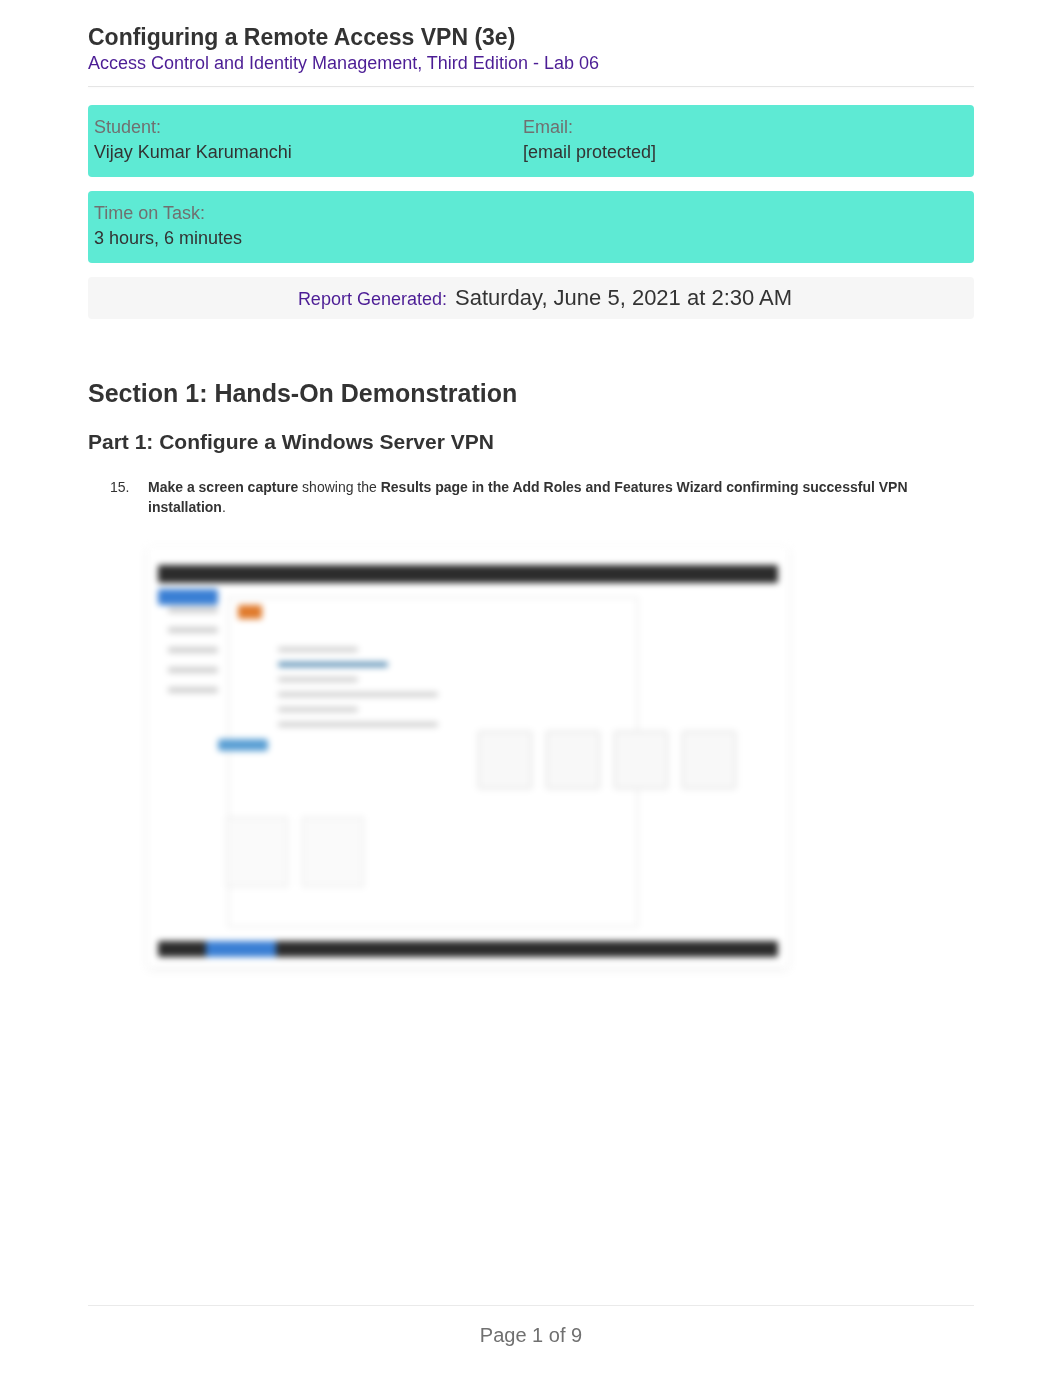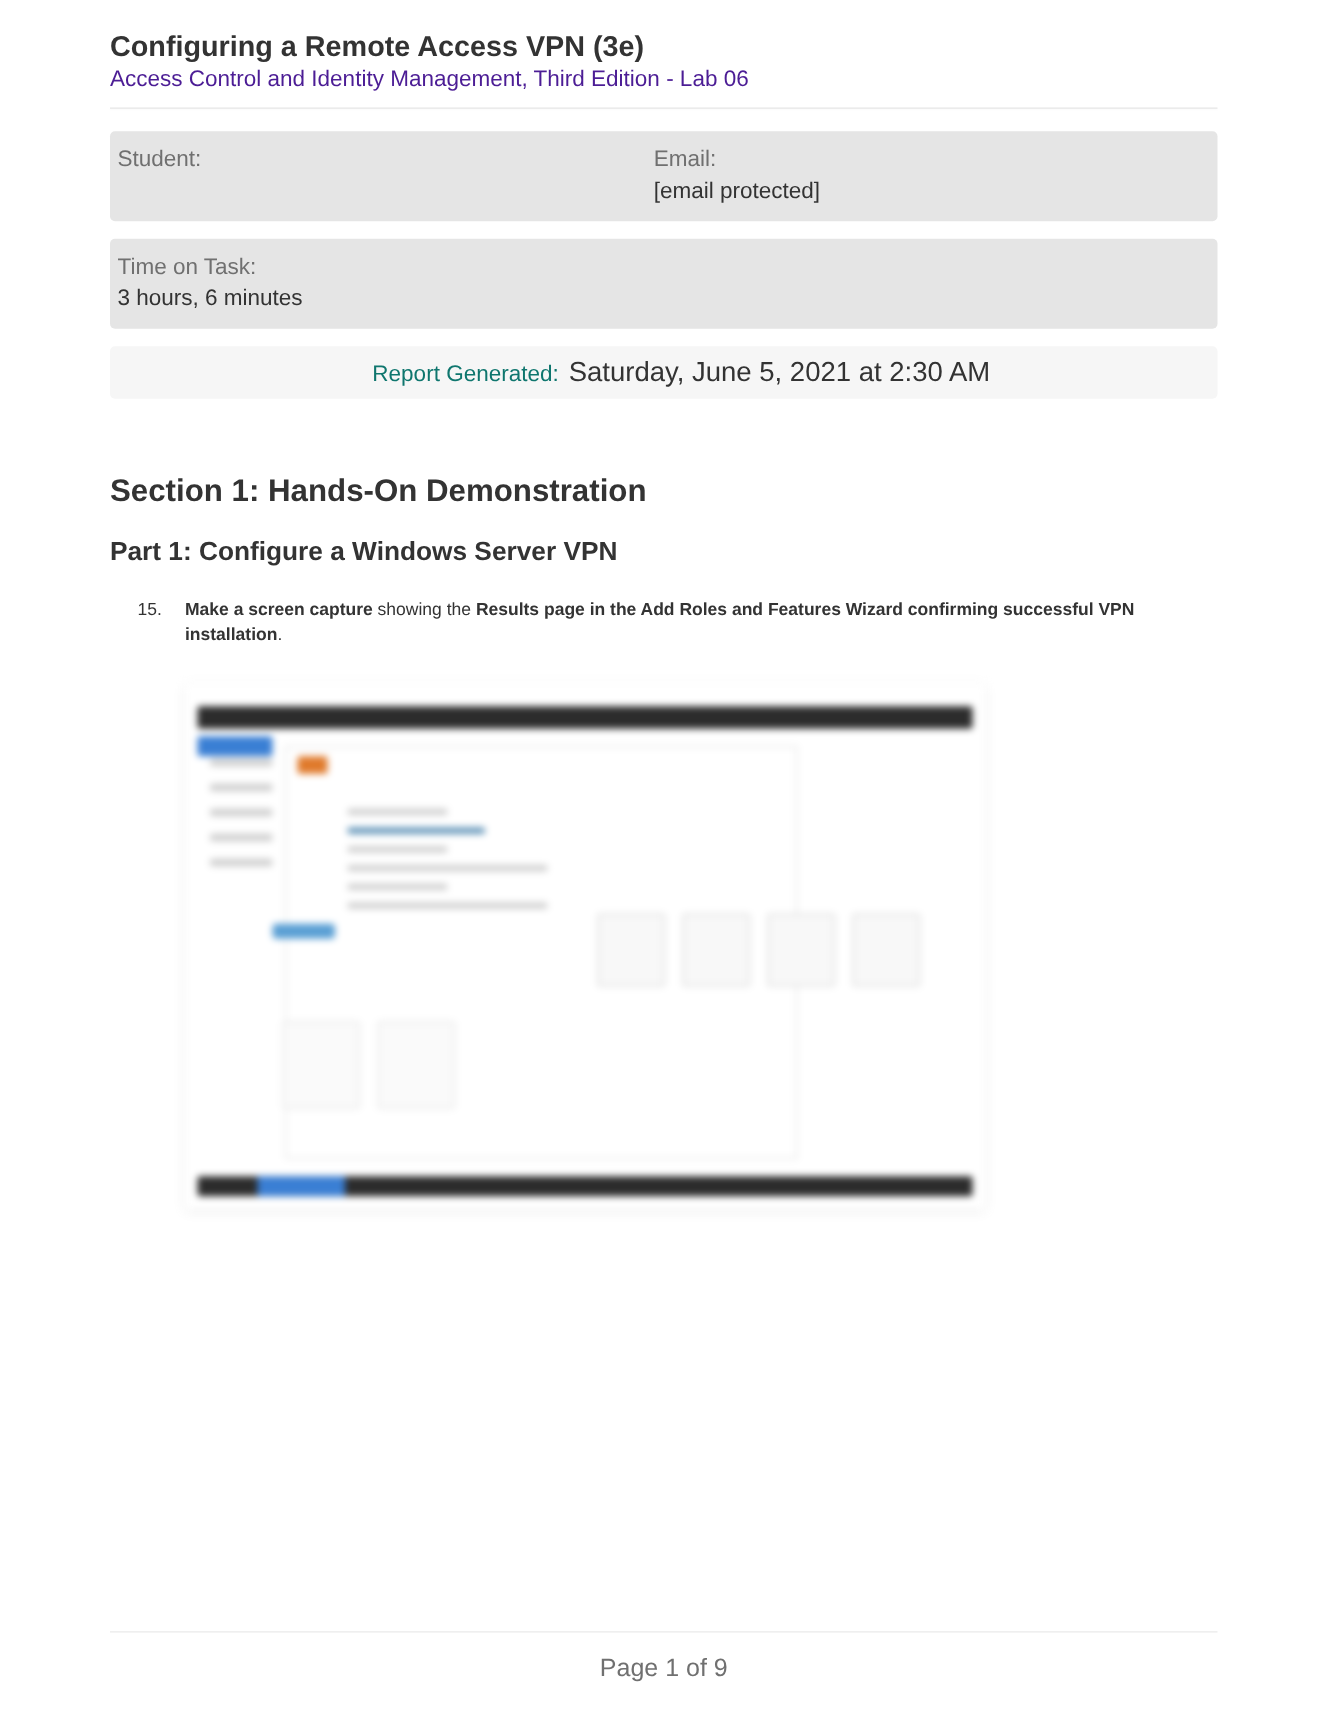--- a/index.html
+++ b/index.html
@@ -26,21 +26,21 @@
     color: #4c1d95;
     margin-bottom: 12px;
   }
   .header-divider {
     border: none;
     border-top: 1px solid #e5e5e5;
     margin-bottom: 18px;
     box-shadow: 0 1px 2px rgba(0,0,0,0.03);
   }
   .info-box {
-    background: #e5e5e5;
+    background: #5eead4;
     border-radius: 4px;
     padding: 12px 22px 14px 6px;
     margin-bottom: 14px;
     display: flex;
   }
   .info-col {
     flex: 1;
   }
   .info-label {
     font-size: 18px;
@@ -56,21 +56,21 @@
     border-radius: 4px;
     padding: 8px 6px;
     margin-bottom: 60px;
     display: flex;
     justify-content: center;
     align-items: baseline;
     gap: 8px;
   }
   .report-label {
     font-size: 18px;
-    color: #0f766e;
+    color: #4c1d95;
     margin-left: 28px;
   }
   .report-value {
     font-size: 22px;
     color: #333333;
   }
   .section-title {
     font-size: 25px;
     font-weight: bold;
     color: #333333;
@@ -229,20 +229,21 @@
 
 <div class="page">
 
   <h1 class="header-title">Configuring a Remote Access VPN (3e)</h1>
   <div class="header-sub">Access Control and Identity Management, Third Edition - Lab 06</div>
   <hr class="header-divider">
 
   <div class="info-box">
     <div class="info-col">
       <div class="info-label">Student:</div>
+      <div class="info-value">Vijay Kumar Karumanchi</div>
     </div>
     <div class="info-col">
       <div class="info-label">Email:</div>
       <div class="info-value">[email protected]</div>
     </div>
   </div>
 
   <div class="info-box">
     <div class="info-col">
       <div class="info-label">Time on Task:</div>

